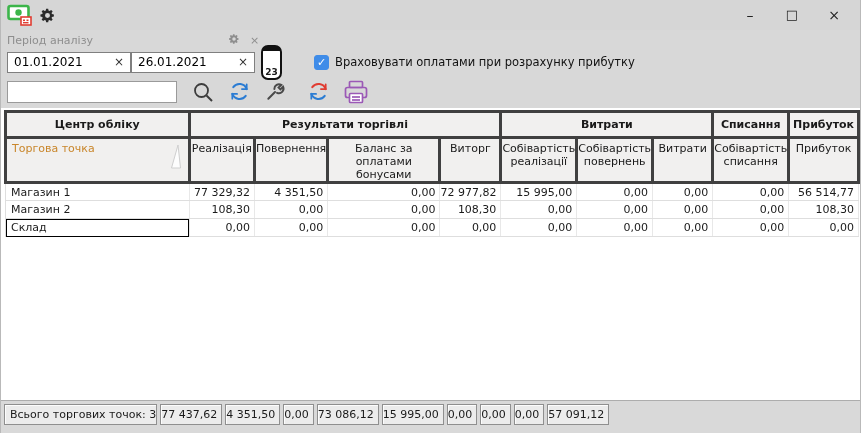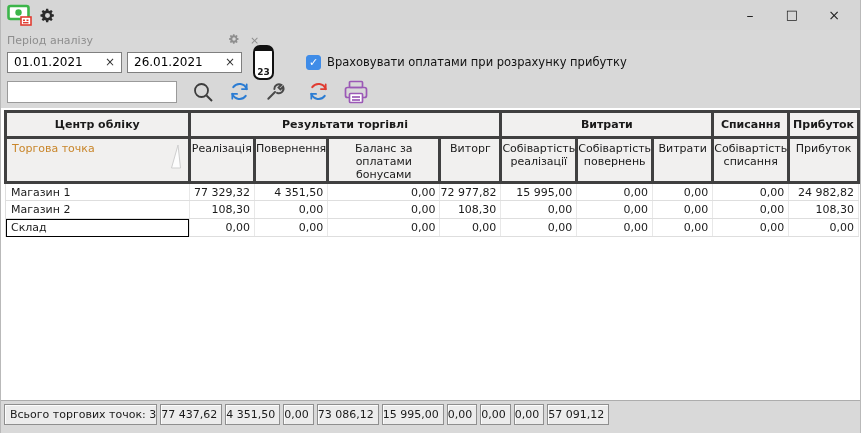--- a/index.html
+++ b/index.html
@@ -18,22 +18,22 @@
   .win-btn { width:28px; text-align:center; font-size:14px; color:#222; cursor:default; line-height:28px; }
   .win-btn.max { font-size:13px; }
 
   
   .panel { height:45px; background:#d8d8d8; flex:0 0 auto; padding:2px 0 0 6px; }
   .panel-head { height:16px; display:flex; align-items:center; }
   .panel-label { color:#8e8e8e; font-size:11px; }
   .panel-head .sp { width:125px; }
   .panel-icon { color:#8e8e8e; font-size:11px; margin-left:10px; }
   .panel-controls { height:26px; display:flex; align-items:center; margin-top:1px; }
-  .date-field { width:115px; height:21px; background:#fff; border:1px solid #7f7f7f;
-                display:flex; align-items:center; padding:0 4px 0 6px; margin-right:5px; }
+  .date-field { width:124px; height:21px; background:#fff; border:1px solid #7f7f7f;
+                display:flex; align-items:center; padding:0 4px 0 6px; }
   .date-field .val { flex:1; font-size:12px; color:#000; }
   .clear-x { color:#333; font-size:12px; padding:0 2px; cursor:default; }
   .cal-btn { width:21px; height:35px; border:2px solid #111; border-radius:7px; background:#fff;
              position:relative; margin-left:6px; display:flex; align-items:flex-end; justify-content:center; }
   .cal-btn::before { content:""; position:absolute; top:0; left:0; right:0; height:4px; background:#111; }
   .cal-btn .day { font-size:9px; font-weight:bold; line-height:12px; }
   .chk-wrap { display:flex; align-items:center; margin-left:32px; }
   .checkbox { width:15px; height:15px; border-radius:3px; background:#fff; border:1px solid #8a8a8a;
               display:flex; align-items:center; justify-content:center; color:#fff; font-size:11px; }
   .checkbox.checked { background:#3f8ce8; border-color:#3f8ce8; }
@@ -222,21 +222,21 @@
           <tr>
             <td class="cell name">Магазин 1</td>
             <td class="cell num">77 329,32</td>
             <td class="cell num">4 351,50</td>
             <td class="cell num">0,00</td>
             <td class="cell num">72 977,82</td>
             <td class="cell num">15 995,00</td>
             <td class="cell num">0,00</td>
             <td class="cell num">0,00</td>
             <td class="cell num">0,00</td>
-            <td class="cell num">24 982,82</td>
+            <td class="cell num">56 514,77</td>
           </tr>
           <tr>
             <td class="cell name">Магазин 2</td>
             <td class="cell num">108,30</td>
             <td class="cell num">0,00</td>
             <td class="cell num">0,00</td>
             <td class="cell num">108,30</td>
             <td class="cell num">0,00</td>
             <td class="cell num">0,00</td>
             <td class="cell num">0,00</td>

